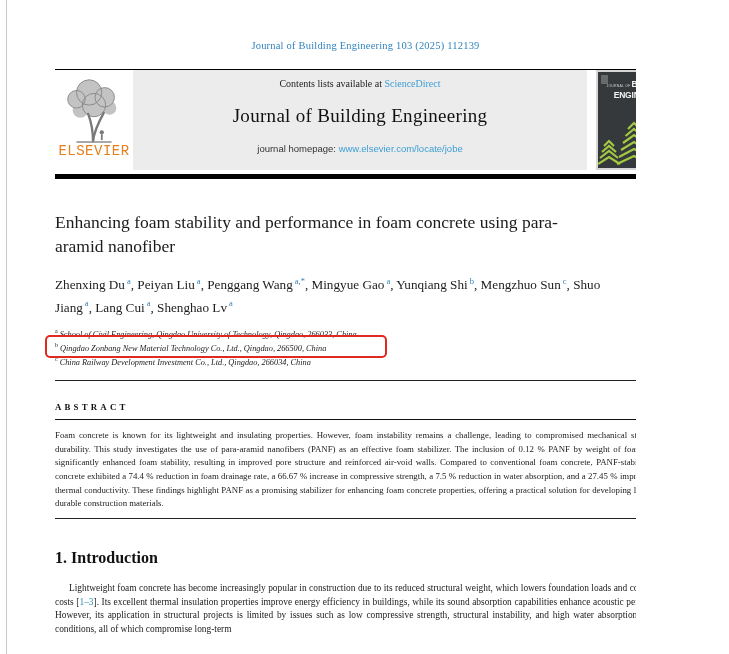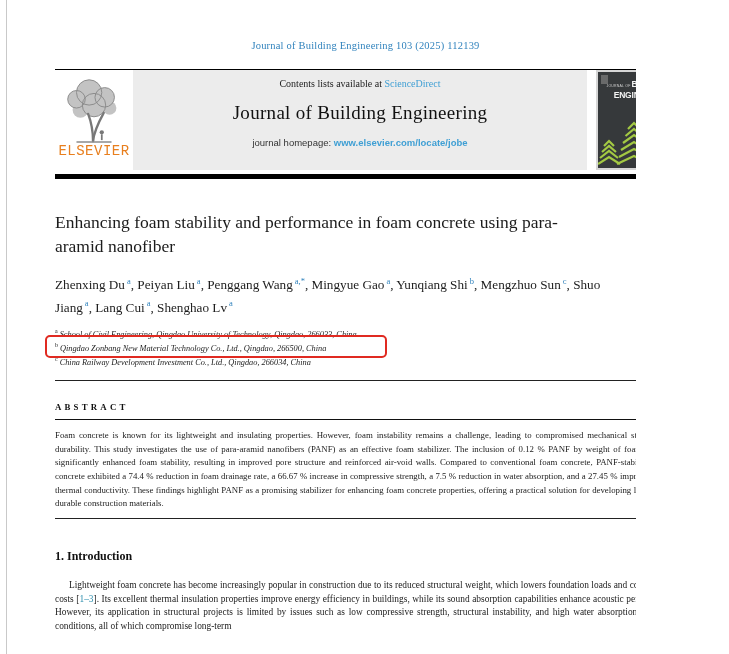--- a/index.html
+++ b/index.html
@@ -12,26 +12,26 @@
 
   
   .citation{margin-top:40px;text-align:center;font-size:10.5px;color:#3183bd;letter-spacing:.2px;}
 
   
   .banner{margin-top:18px;border-top:1.5px solid #000;}
   .banner-body{display:flex;height:100px;align-items:stretch;}
   .logo-col{width:78px;display:flex;flex-direction:column;align-items:center;justify-content:flex-start;padding-top:3px;}
   .logo-col svg{display:block;}
   .elsevier-word{font-size:14px;color:#e87f1e;letter-spacing:.5px;margin-top:-2px;font-family:Liberation Mono, monospace;}
-  .gray-box{flex:1;background:#ececec;display:flex;flex-direction:column;align-items:center;justify-content:space-between;padding:8px 0 22px 0;}
+  .gray-box{flex:1;background:#ececec;display:flex;flex-direction:column;align-items:center;justify-content:space-between;padding:8px 0 16px 0;}
   .contents-line{font-size:10px;color:#222;}
   .contents-line .sd{color:#3f9fd4;}
   .masthead-title{font-size:19px;color:#111;letter-spacing:.3px;}
   .homepage-line{font-family:"Liberation Sans",sans-serif;font-size:9.5px;color:#333;}
-  .homepage-line .url{color:#3f9fd4;font-weight:bold;}
+  .homepage-line .url{color:#3f9fd4;}
   .cover{width:80px;height:100px;margin-left:9px;background:#36393b;border:2px solid #d6d6d6;box-sizing:border-box;position:relative;overflow:hidden;flex:none;}
   .cover-mark{position:absolute;top:3px;left:3px;width:7px;height:9px;background:#777;opacity:.8;}
   .cover-text{position:absolute;top:8px;right:3px;text-align:right;color:#f4f4f4;font-family:"Liberation Sans",sans-serif;font-weight:bold;line-height:8.5px;}
   .cover-journal-of{font-size:3.5px;font-weight:normal;color:#cfcfcf;margin-right:1px;letter-spacing:.2px;}
   .cover-line{font-size:8.5px;letter-spacing:-.2px;}
   .cover-trees{position:absolute;bottom:2px;left:0;}
   .black-bar{margin-top:4px;height:5px;background:#000;}
 
   
   .article-title{margin-top:32px;font-size:17.5px;line-height:23.5px;max-width:540px;color:#1c1c1c;}
@@ -52,21 +52,21 @@
   .sec-head{font-size:8.8px;font-weight:bold;letter-spacing:3.2px;color:#111;}
   .head-rule{border-top:1px solid #111;margin:7px 0 9px 0;}
   .head-rule.short{width:140px;}
   .kw-label{font-size:8.3px;font-style:italic;line-height:12px;}
   .kw{font-size:8.3px;line-height:11.6px;}
   .abstract-text{font-size:8.8px;line-height:13.7px;text-align:justify;color:#1b1b1b;}
 
   .rule-bottom{border-top:1.2px solid #222;margin-top:7px;}
 
   
-  .intro-head{margin-top:30px;font-size:12px;font-weight:bold;color:#111;}
+  .intro-head{margin-top:30px;font-size:16px;font-weight:bold;color:#111;}
   .intro-para{margin-top:15px;font-size:9.4px;line-height:13.5px;text-align:justify;text-indent:14px;color:#1b1b1b;}
   .ref{color:#2e8fae;}
 </style>
 </head>
 <body>
 
 <div class="viewport">
   <div class="page-edge-left"></div>
 
   <div class="content">

